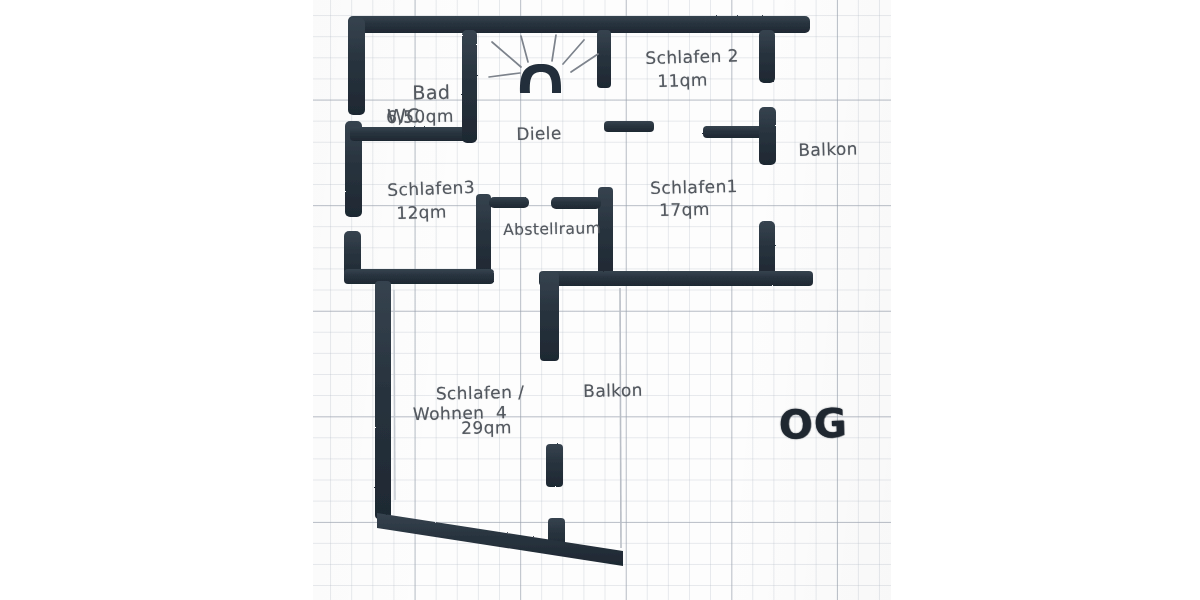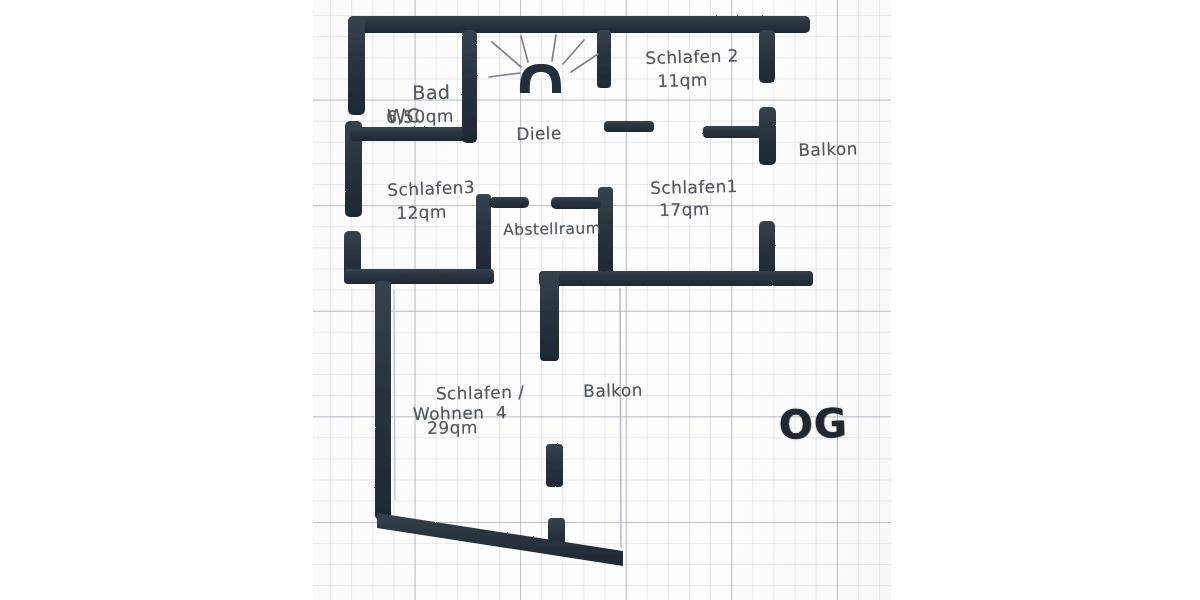--- a/index.html
+++ b/index.html
@@ -157,21 +157,21 @@
 
   <div class="lbl mid" style="left:387px;top:180px;transform:rotate(-2deg);">Schlafen3</div>
   <div class="lbl mid" style="left:396px;top:203px;transform:rotate(-1.6deg);">12qm</div>
 
   <div class="lbl sm" style="left:503px;top:221px;transform:rotate(-1deg);">Abstellraum</div>
 
   <div class="lbl mid" style="left:412px;top:364px;transform:rotate(-1.1deg);">
     <span>Schlafen /
 Wohnen  4</span>
   </div>
-  <div class="lbl mid" style="left:427px;top:418px;transform:rotate(-1deg);">29qm</div>
+  <div class="lbl mid" style="left:461px;top:418px;transform:rotate(-1deg);">29qm</div>
 
   <div class="lbl mid" style="left:798px;top:140px;transform:rotate(-1.4deg);">Balkon</div>
 
   <div class="lbl mid" style="left:583px;top:381px;transform:rotate(-1.2deg);">Balkon</div>
 
   <div class="lbl og" style="left:778px;top:402px;transform:rotate(-2deg);">OG</div>
 
 </div>
 
 </body></html>

